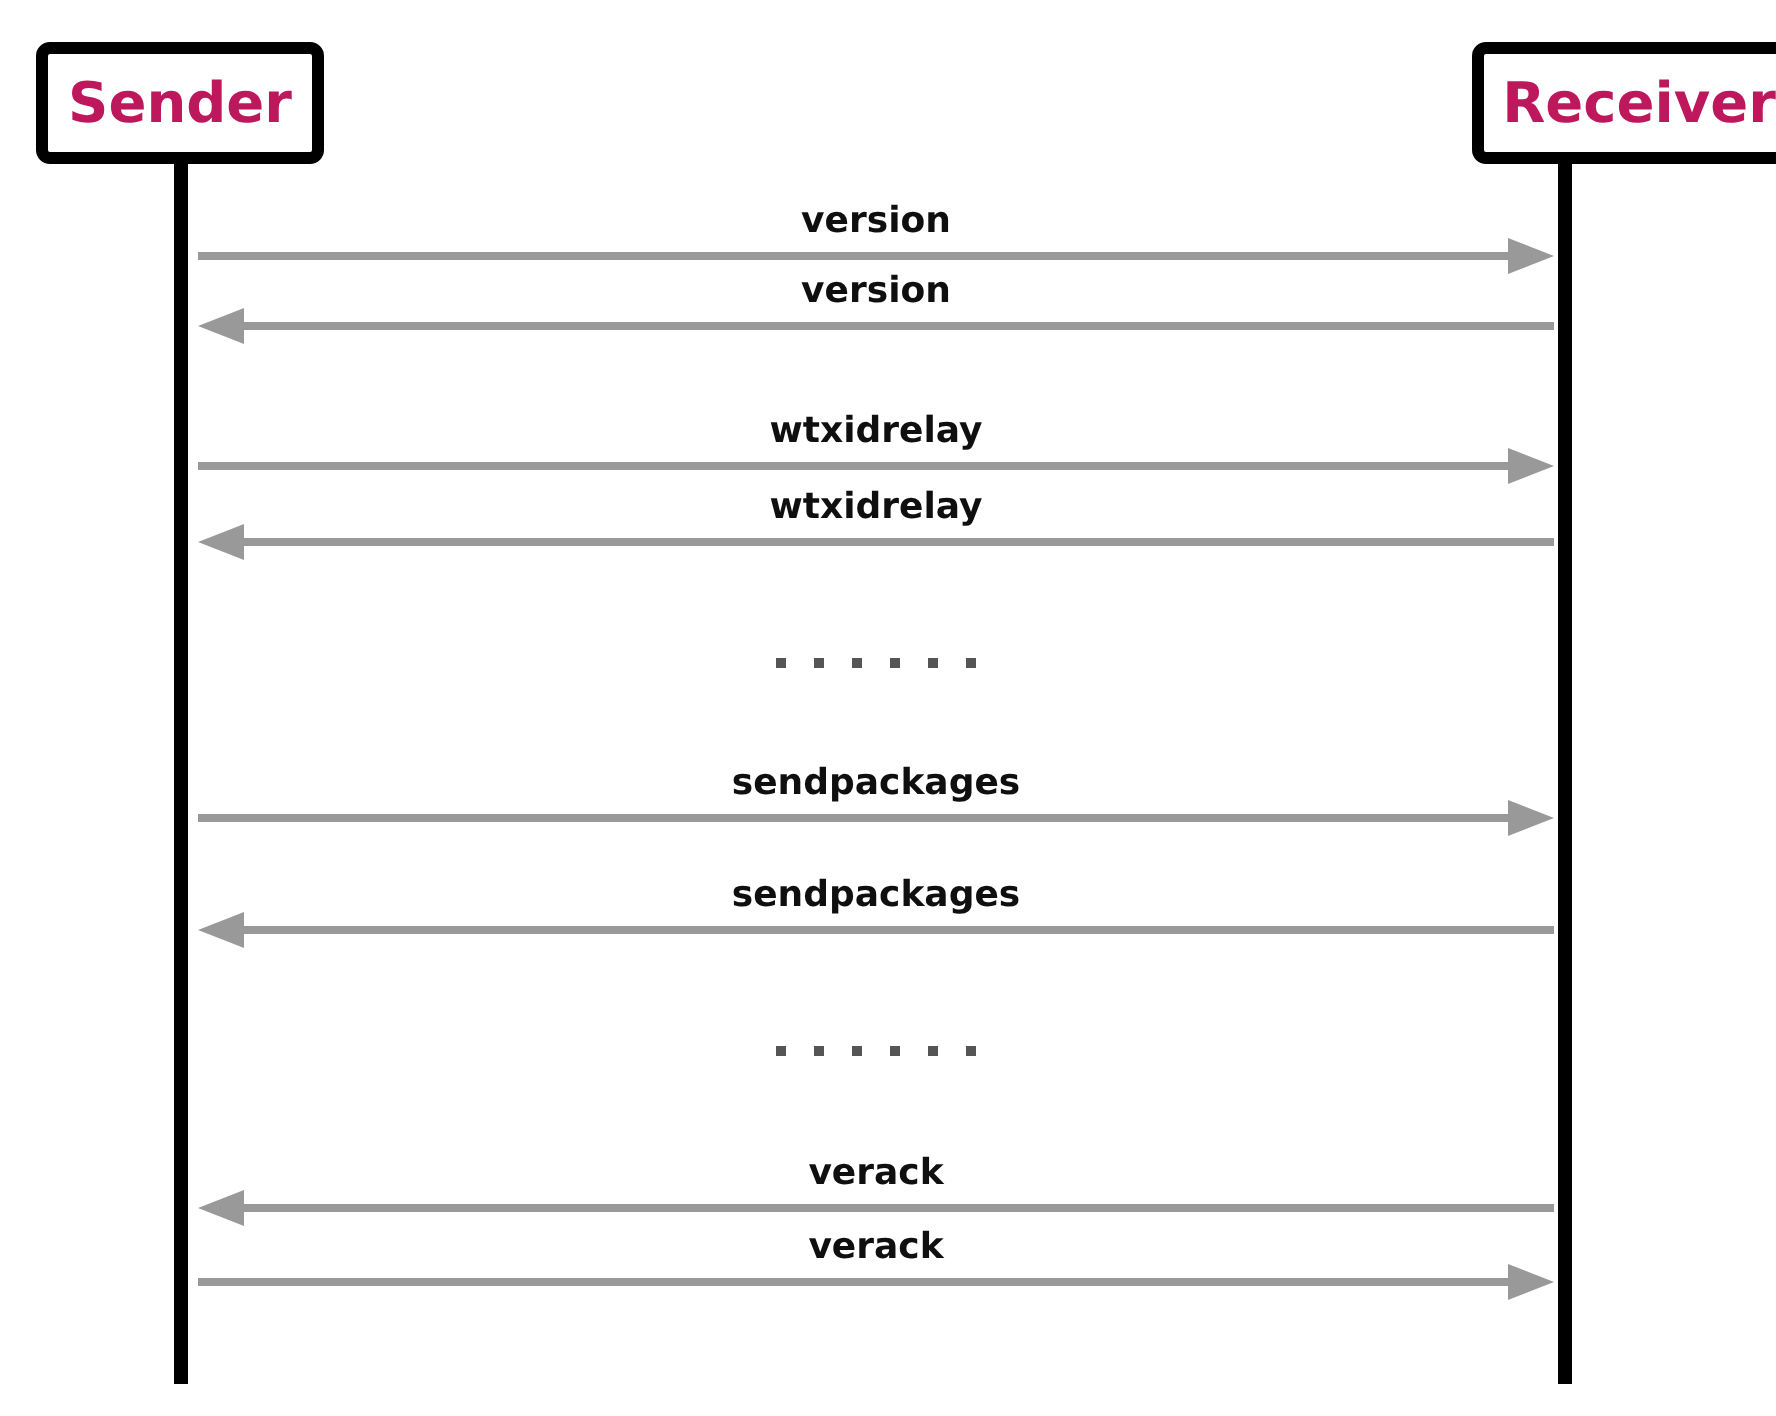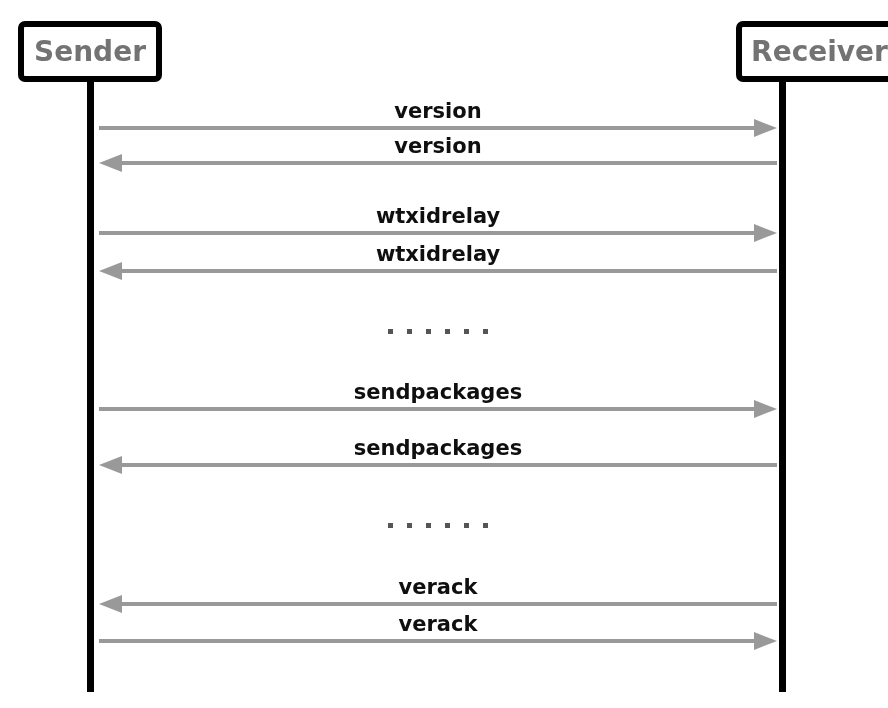--- a/index.html
+++ b/index.html
@@ -23,21 +23,21 @@
     border-radius: 7px;
     background: #ffffff;
     display: flex;
     align-items: center;
     justify-content: center;
     z-index: 3;
   }
   .actor-box span {
     font-size: 28px;
     font-weight: bold;
-    color: #737373;
+    color: #be185d;
     letter-spacing: 0px;
     white-space: nowrap;
   }
   .actor-sender   { left: 18px;  width: 132px; }
   .actor-receiver { left: 736px; width: 155px; }
   .lifeline {
     position: absolute;
     top: 80px;
     width: 7px;
     height: 612px;
@@ -59,21 +59,21 @@
     border-bottom: 9px solid transparent;
     z-index: 2;
   }
   .msg-label {
     position: absolute;
     left: 99px;
     width: 678px;
     height: 30px;
     line-height: 30px;
     text-align: center;
-    font-size: 21px;
+    font-size: 18px;
     font-weight: bold;
     color: #0f0f0f;
     z-index: 2;
     white-space: nowrap;
   }
   .ellipsis-row {
     position: absolute;
     left: 99px;
     width: 678px;
     display: flex;

